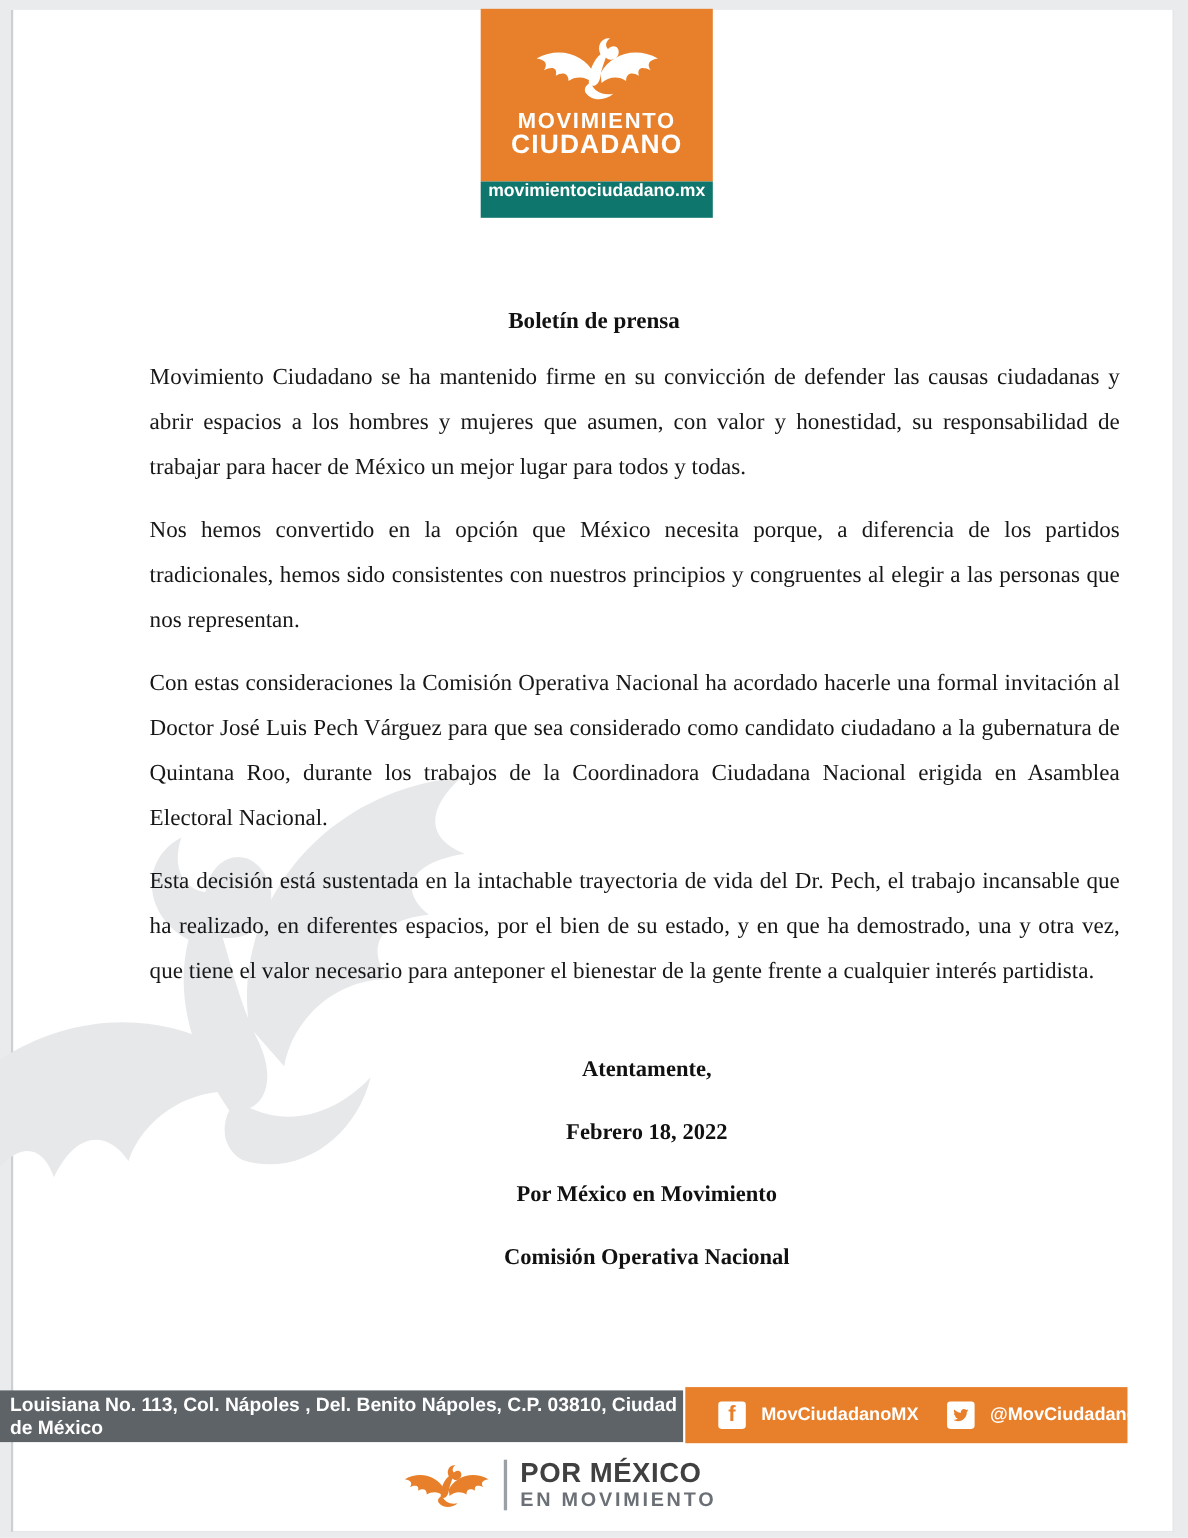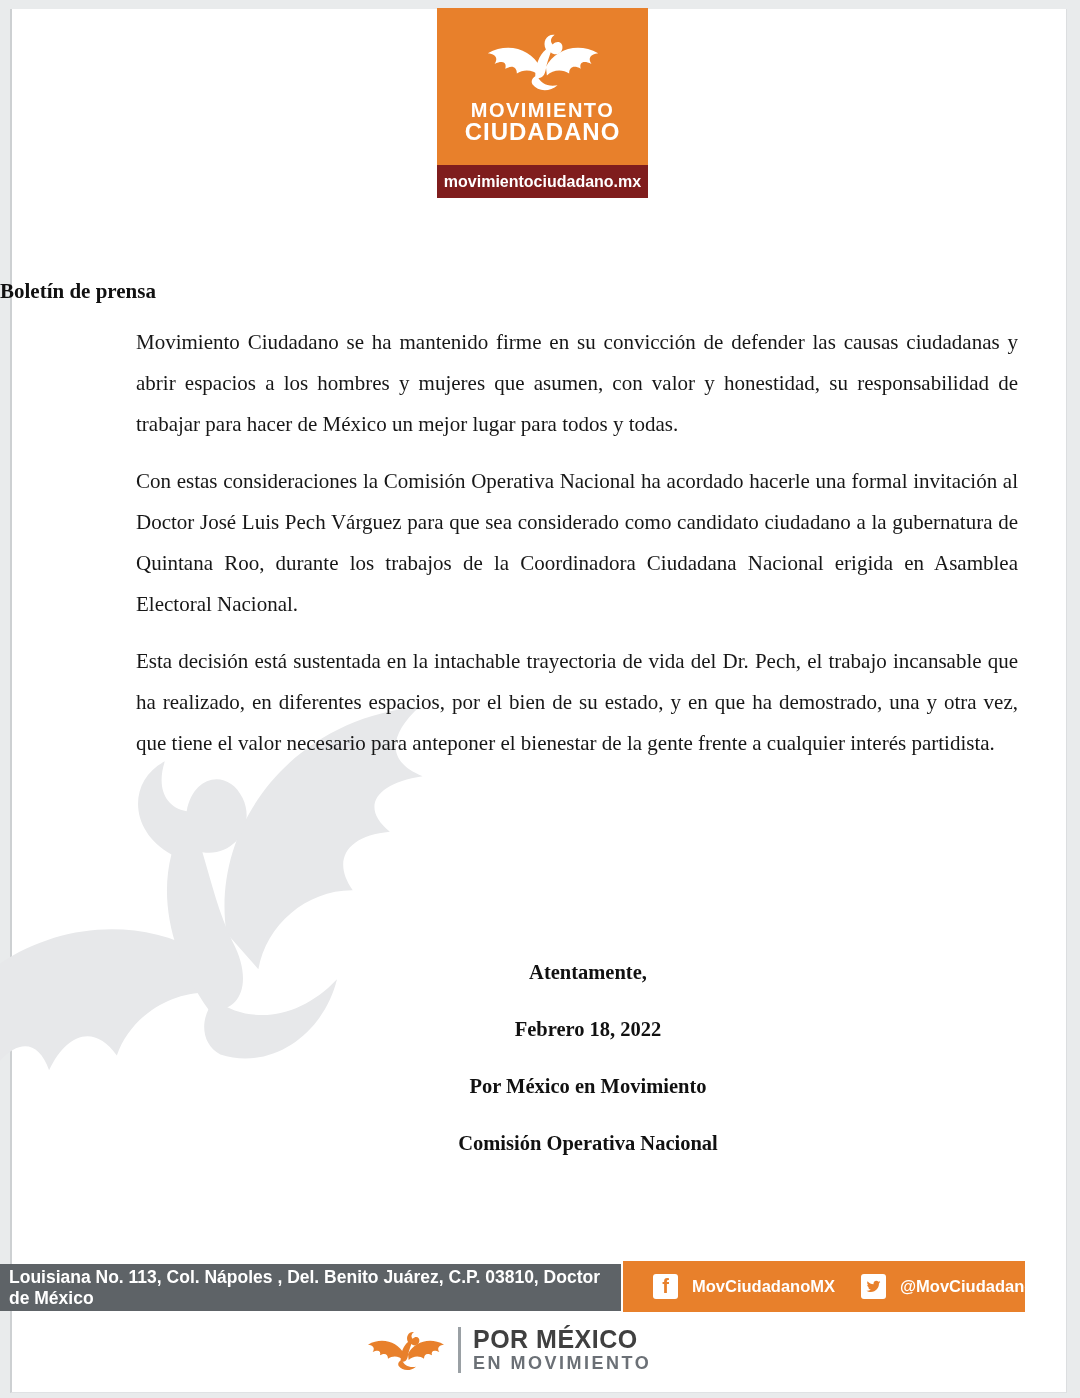--- a/index.html
+++ b/index.html
@@ -26,27 +26,27 @@
     position:absolute; left:437px; top:8px; width:211px; height:157px;
     background:#E8802B; color:#ffffff;
     display:flex; flex-direction:column; align-items:center;
     box-sizing:border-box; padding-top:22px;
   }
   .logo-box svg { width:166px; height:62px; }
   .logo-line1 { font-weight:bold; font-size:20px; letter-spacing:1.5px; margin-top:8px; line-height:20px; }
   .logo-line2 { font-weight:bold; font-size:24px; letter-spacing:1px; line-height:24px; }
   .domain-bar {
     position:absolute; left:437px; top:165px; width:211px; height:33px;
-    background:#7f1d1d; color:#ffffff;
-    display:flex; align-items:center; justify-content:center;
+    background:#0f766e; color:#ffffff;
+    display:flex; align-items:flex-start; justify-content:center;
     font-weight:bold; font-size:16px;
   }
   
   .doc-title {
-    position:absolute; left:0; top:279px; width:1080px; 
+    position:absolute; left:0; top:279px; width:1080px; text-align:center;
     font-family:"Liberation Serif", serif; font-weight:bold; font-size:21px; color:#111;
   }
   .doc-body {
     position:absolute; left:104px; top:322px; width:882px;
     font-family:"Liberation Serif", serif; font-size:21px; line-height:41px;
     text-align:justify; color:#171717;margin-left:32px;
   }
   .doc-body p { margin:0 0 16px 0; }
   .signature {
     position:absolute; left:0; top:961px; width:1080px; text-align:center;
@@ -112,33 +112,34 @@
   <div class="logo-line2">CIUDADANO</div>
 </div>
 <div class="domain-bar">
   <span>movimientociudadano.mx</span>
 </div>
 
 <div class="doc-title">Boletín de prensa</div>
 
 <div class="doc-body">
   <p>Movimiento Ciudadano se ha mantenido firme en su convicción de defender las causas ciudadanas y abrir espacios a los hombres y mujeres que asumen, con valor y honestidad, su responsabilidad de trabajar para hacer de México un mejor lugar para todos y todas.</p>
+  <p>Nos hemos convertido en la opción que México necesita porque, a diferencia de los partidos tradicionales, hemos sido consistentes con nuestros principios y congruentes al elegir a las personas que nos representan.</p>
   <p>Con estas consideraciones la Comisión Operativa Nacional ha acordado hacerle una formal invitación al Doctor José Luis Pech Várguez para que sea considerado como candidato ciudadano a la gubernatura de Quintana Roo, durante los trabajos de la Coordinadora Ciudadana Nacional erigida en Asamblea Electoral Nacional.</p>
   <p>Esta decisión está sustentada en la intachable trayectoria de vida del Dr. Pech, el trabajo incansable que ha realizado, en diferentes espacios, por el bien de su estado, y en que ha demostrado, una y otra vez, que tiene el valor necesario para anteponer el bienestar de la gente frente a cualquier interés partidista.</p>
 </div>
 
 <div class="signature">
   <div>Atentamente,</div>
   <div>Febrero 18, 2022</div>
   <div>Por México en Movimiento</div>
   <div>Comisión Operativa Nacional</div>
 </div>
 
 <div class="addr-bar">
-  <span>Louisiana No. 113, Col. Nápoles , Del. Benito Juárez,  C.P. 03810, Doctor de México</span>
+  <span>Louisiana No. 113, Col. Nápoles , Del. Benito Nápoles,  C.P. 03810, Ciudad de México</span>
 </div>
 
 <div class="social-bar">
   <span class="icon-box">
     <span class="fb-glyph">f</span>
   </span>
   <span class="social-label">MovCiudadanoMX</span>
   <span class="icon-box">
     <svg viewBox="0 0 24 24">
       <path fill="#E8802B" d="M22 5.8c-.7.3-1.5.6-2.3.7.8-.5 1.4-1.3 1.7-2.2-.8.5-1.6.8-2.5 1C18.2 4.5 17.1 4 16 4c-2.2 0-4 1.8-4 4 0 .3 0 .6.1.9C8.7 8.7 5.7 7.1 3.7 4.6c-.4.6-.6 1.3-.6 2 0 1.4.7 2.6 1.8 3.3-.7 0-1.3-.2-1.8-.5v.1c0 1.9 1.4 3.5 3.2 3.9-.3.1-.7.1-1 .1-.3 0-.5 0-.8-.1.5 1.6 2 2.8 3.7 2.8-1.4 1.1-3.1 1.7-5 1.7H2c1.8 1.1 3.9 1.8 6.2 1.8 7.4 0 11.5-6.1 11.5-11.5v-.5c.8-.6 1.5-1.3 2-2.1z"></path>

